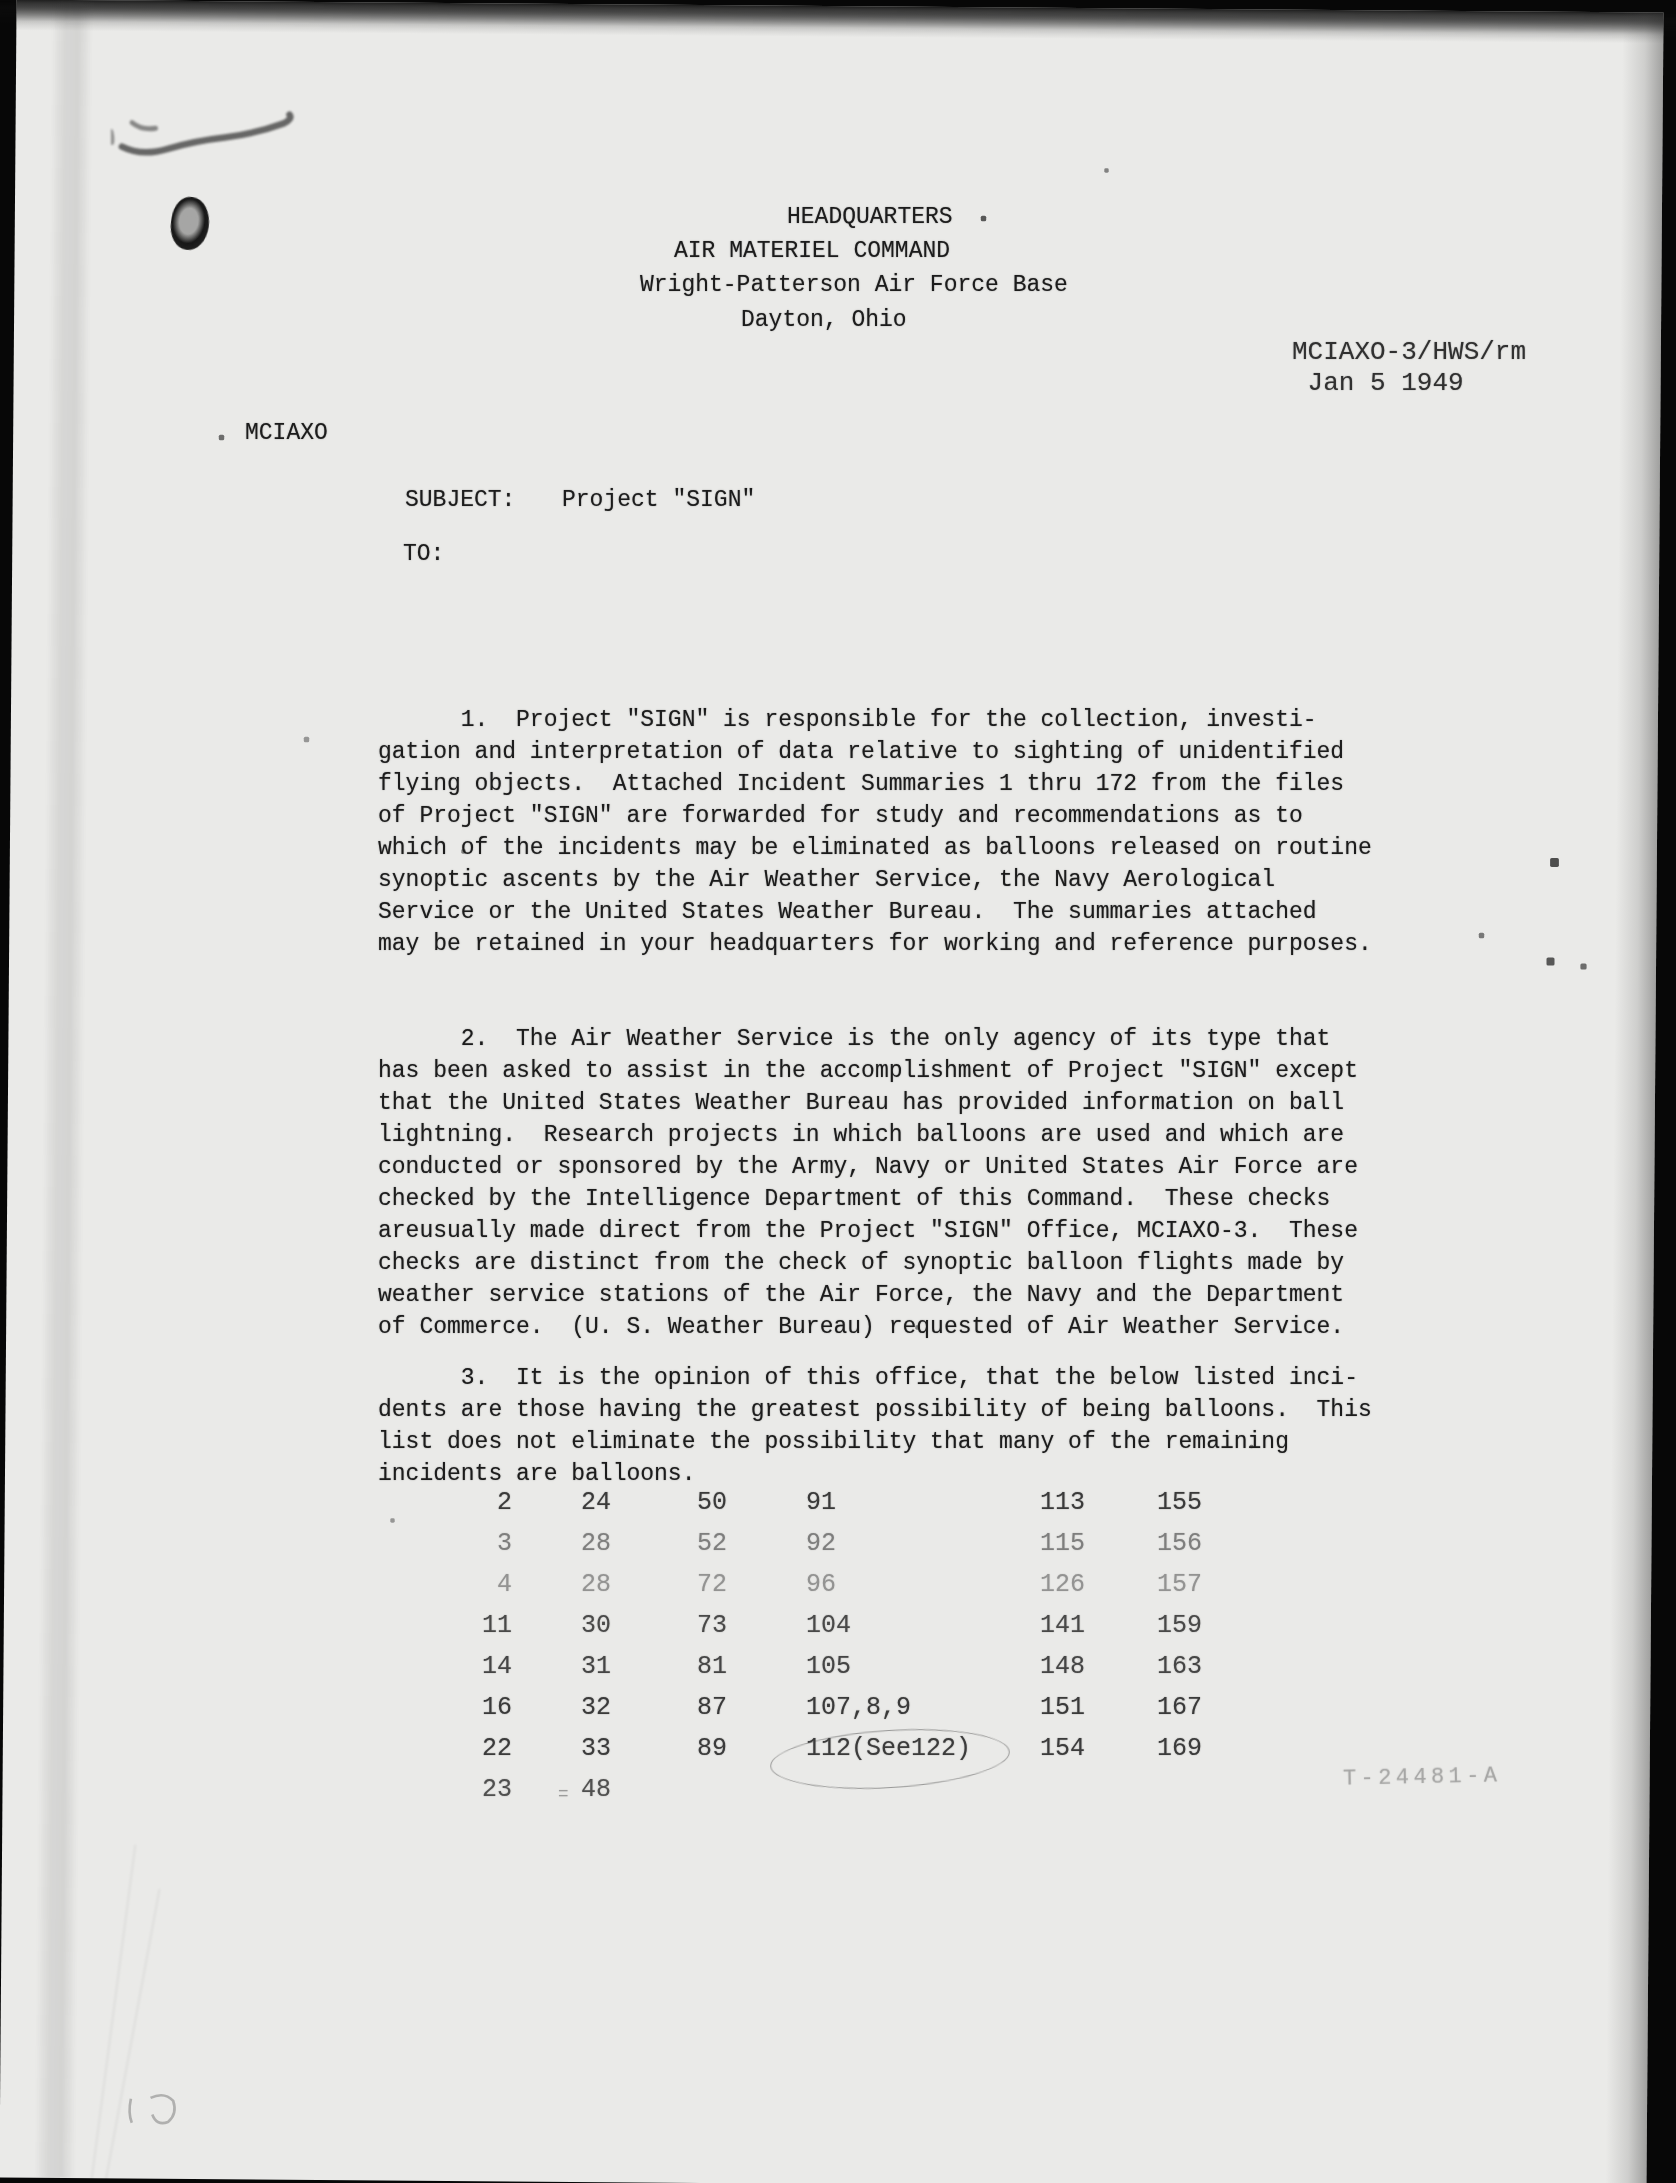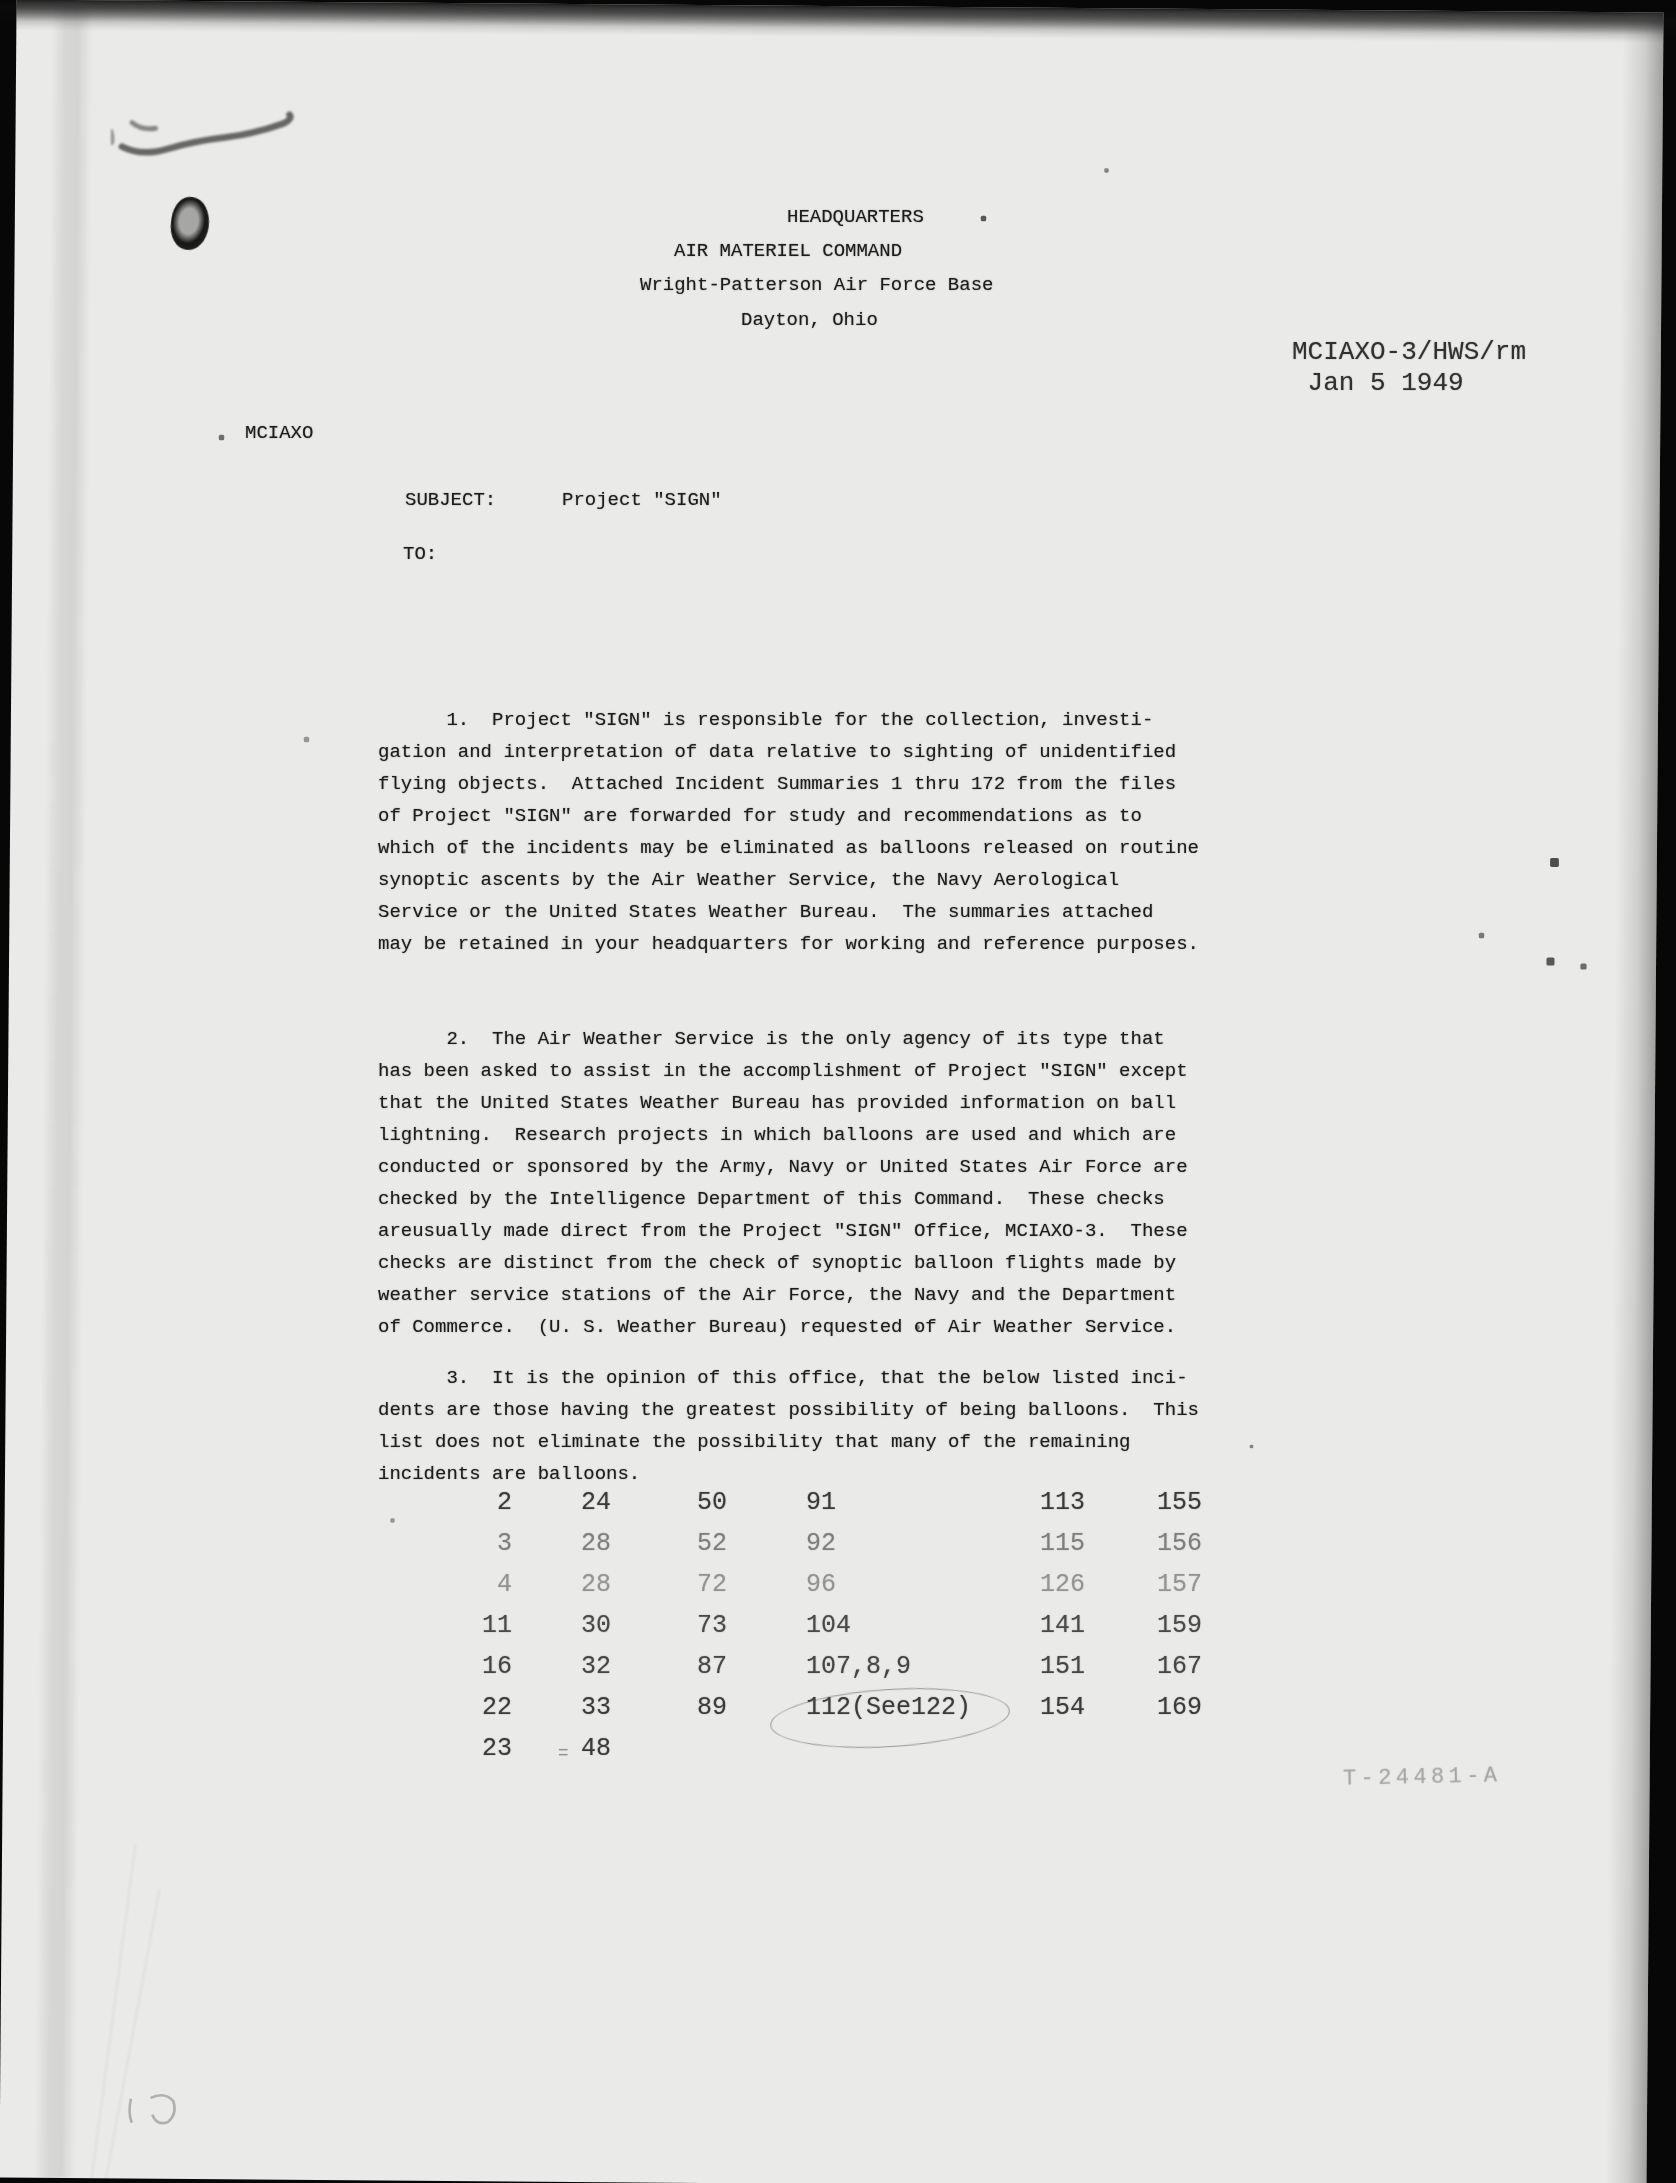--- a/index.html
+++ b/index.html
@@ -34,21 +34,21 @@
     position:absolute;left:-17.5px;top:11.4px;width:1712px;height:18.3px;
     background:linear-gradient(180deg,rgba(20,20,20,0.42),rgba(20,20,20,0));
     transform:rotate(0.5deg);filter:blur(2.6px);
   }
 
   
   #text-layer{
     position:absolute;inset:0;color:#1c1c1c;filter:blur(0.3px);
   }
   .t{
-    position:absolute;white-space:pre;font-size:19px;line-height:26px;
+    position:absolute;white-space:pre;font-size:23px;line-height:26px;
     text-shadow:0 0 1.3px rgba(25,25,25,0.5);
   }
   .lh0{left:787px;top:204px;}
   .lh1{left:674px;top:238px;}
   .lh2{left:640px;top:272px;}
   .lh3{left:741px;top:307px;}
   #ref-block{left:1292px;top:337px;font-size:26px;line-height:31px;opacity:0.9;}
   #margin-code{left:245px;top:420px;}
   #subject-label{left:405px;top:487px;}
   #subject-value{left:562px;top:487px;}
@@ -192,20 +192,28 @@
     </div>
     <div class="trow">
       <span class="tc c0">11</span>
       <span class="tc c1">30</span>
       <span class="tc c2">73</span>
       <span class="tc c3">104</span>
       <span class="tc c4">141</span>
       <span class="tc c5">159</span>
     </div>
     <div class="trow">
+      <span class="tc c0">14</span>
+      <span class="tc c1">31</span>
+      <span class="tc c2">81</span>
+      <span class="tc c3">105</span>
+      <span class="tc c4">148</span>
+      <span class="tc c5">163</span>
+    </div>
+    <div class="trow">
       <span class="tc c0">16</span>
       <span class="tc c1">32</span>
       <span class="tc c2">87</span>
       <span class="tc c3">107,8,9</span>
       <span class="tc c4">151</span>
       <span class="tc c5">167</span>
     </div>
     <div class="trow">
       <span class="tc c0">22</span>
       <span class="tc c1">33</span>

